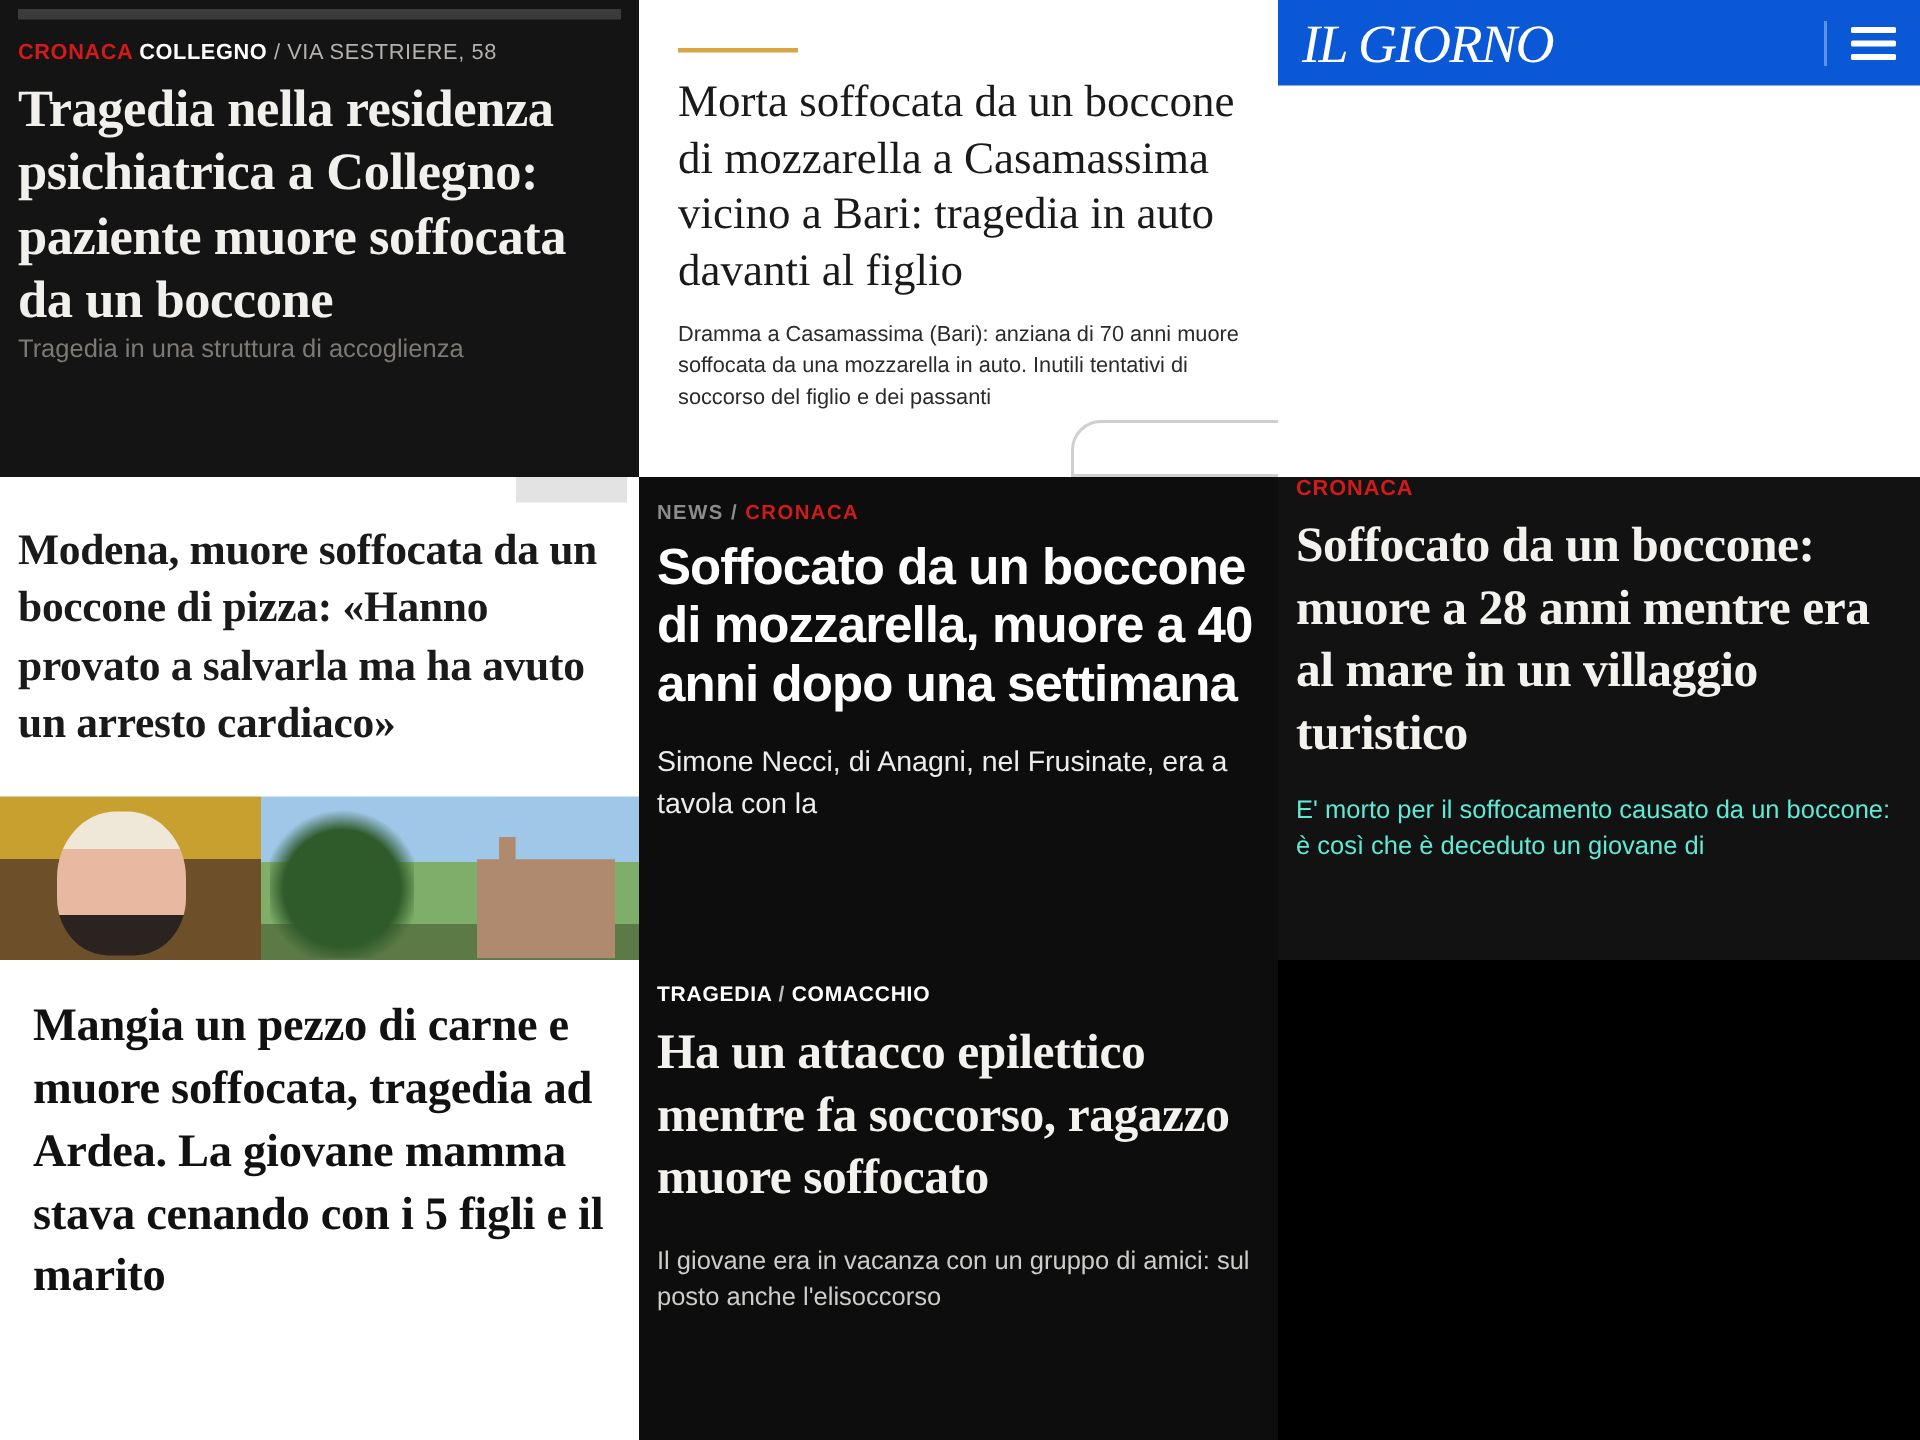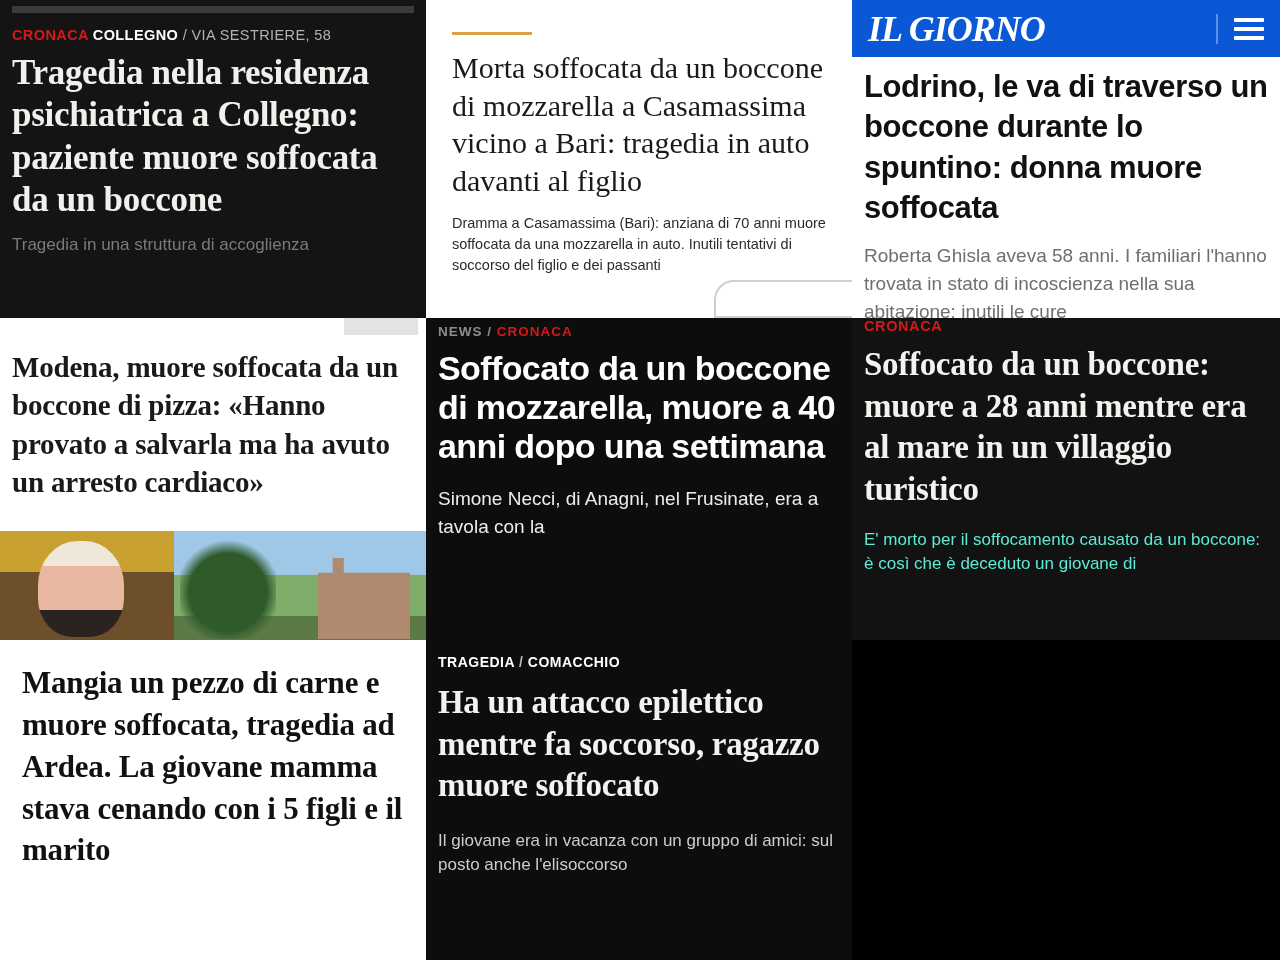--- a/index.html
+++ b/index.html
@@ -50,21 +50,21 @@
   }
   .c1 .kicker { margin-bottom: 9px; }
   .c1 .kicker .sec { color: #d11a1a; }
   .c1 .kicker .bold { color: #ffffff; }
   .c1 .kicker .loc { color: #b5b2ae; font-weight: normal; }
   .c1 h1 {
     font-family: "Liberation Serif", serif;
     font-size: 35px;
     line-height: 1.21;
     font-weight: bold;
-    margin: 0 0 12px 0;
+    margin: 0 0 0 0;
     letter-spacing: -0.3px;
   }
   .c1 .dek {
     color: #7d7a76;
     font-size: 17px;
     line-height: 1.4;
   }
 
   
   .c2 {
@@ -112,21 +112,21 @@
   .c3 .masthead {
     background: #0b58d6;
     height: 57px;
     display: flex;
     align-items: center;
     padding: 0 16px;
     box-sizing: border-box;
   }
   .c3 .logo {
     font-family: "Liberation Serif", serif;
-    font-weight: bold;
+    font-weight: normal;
     font-style: italic;
     font-size: 36px;
     color: #fff;
     letter-spacing: -1px;
     flex: 1;
   }
   .c3 .divider {
     width: 2px;
     height: 30px;
     background: #5d92e8;
@@ -266,21 +266,21 @@
   .c6 {
     background: #0d0d0d;
     color: #ffffff;
     padding: 0 12px;
     box-sizing: border-box;
   }
   .c6 .kicker {
     color: #8c8c8c;
     font-size: 13.5px;
     letter-spacing: 1px;
-    padding-top: 6px;
+    padding-top: 16px;
   }
   .c6 .kicker .red { color: #d11a1a; }
   .c6 h1 {
     font-size: 34px;
     line-height: 1.14;
     font-weight: 800;
     margin: 10px 0 20px 0;
     letter-spacing: -0.6px;
   }
   .c6 .dek {
@@ -388,24 +388,20 @@
   <div class="cell c3">
     <div class="masthead">
       <div class="logo">IL GIORNO</div>
       <div class="divider"></div>
       <div class="burger">
         <span></span>
           <span></span>
           <span></span>
       </div>
     </div>
-    <div class="body">
-      <h1>Lodrino, le va di traverso un boccone durante lo spuntino: donna muore soffocata</h1>
-      <div class="dek">Roberta Ghisla aveva 58 anni. I familiari l'hanno trovata in stato di incoscienza nella sua abitazione: inutili le cure</div>
-    </div>
   </div>
 
 
   <div class="cell c5">
     <div class="topstrip"></div>
     <h1 class="serif">Modena, muore soffocata da un boccone di pizza: «Hanno provato a salvarla ma ha avuto un arresto cardiaco»</h1>
     <div class="photos">
       <div class="ph1"></div>
       <div class="ph2"></div>
     </div>

